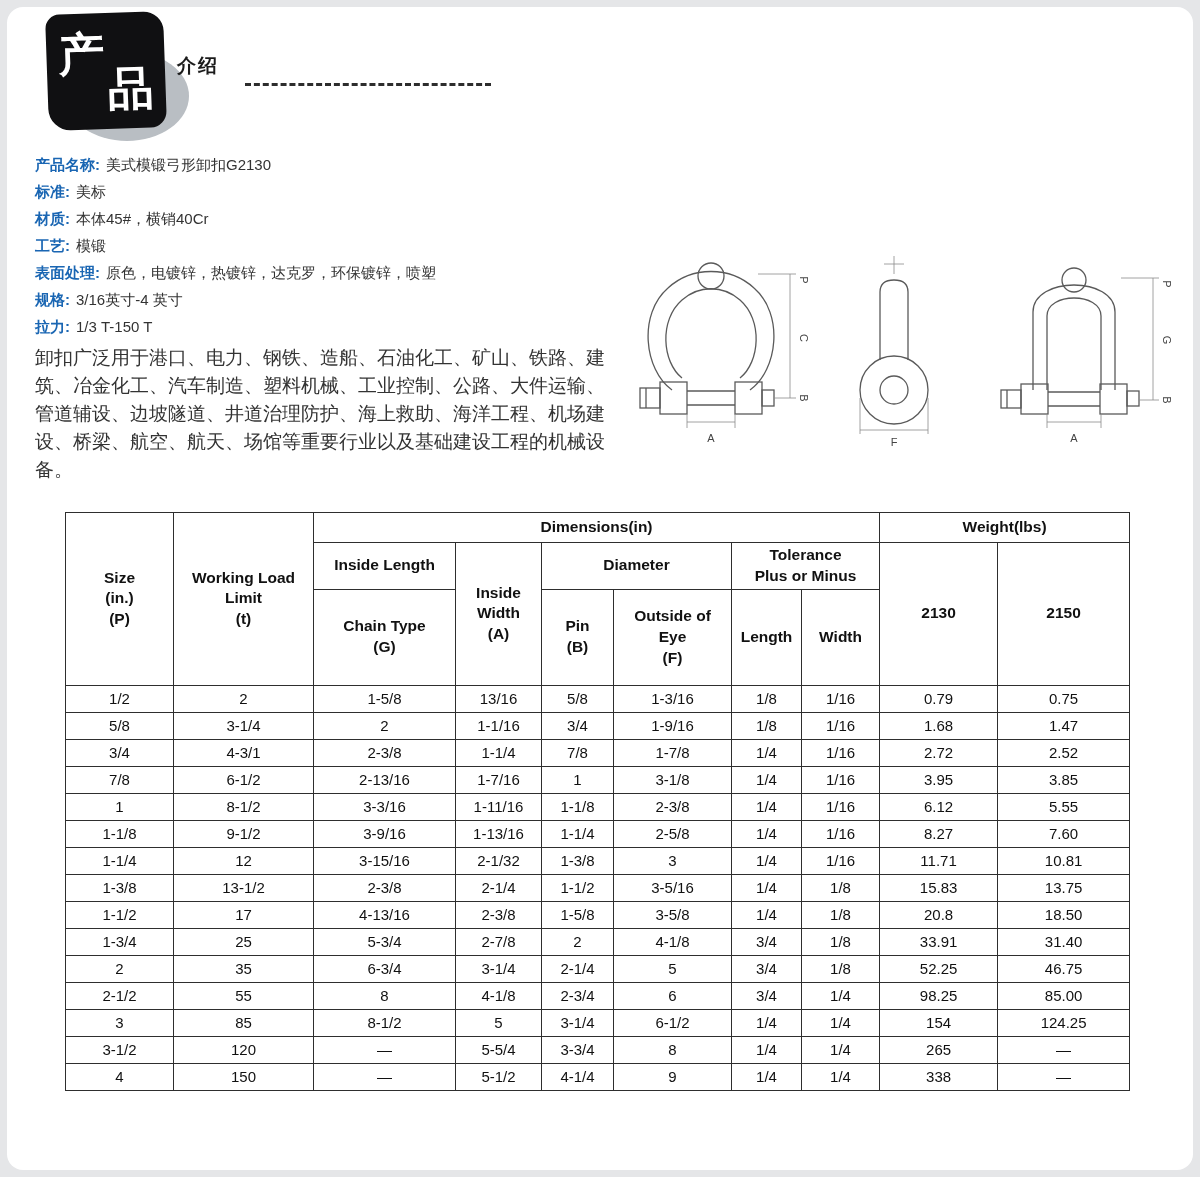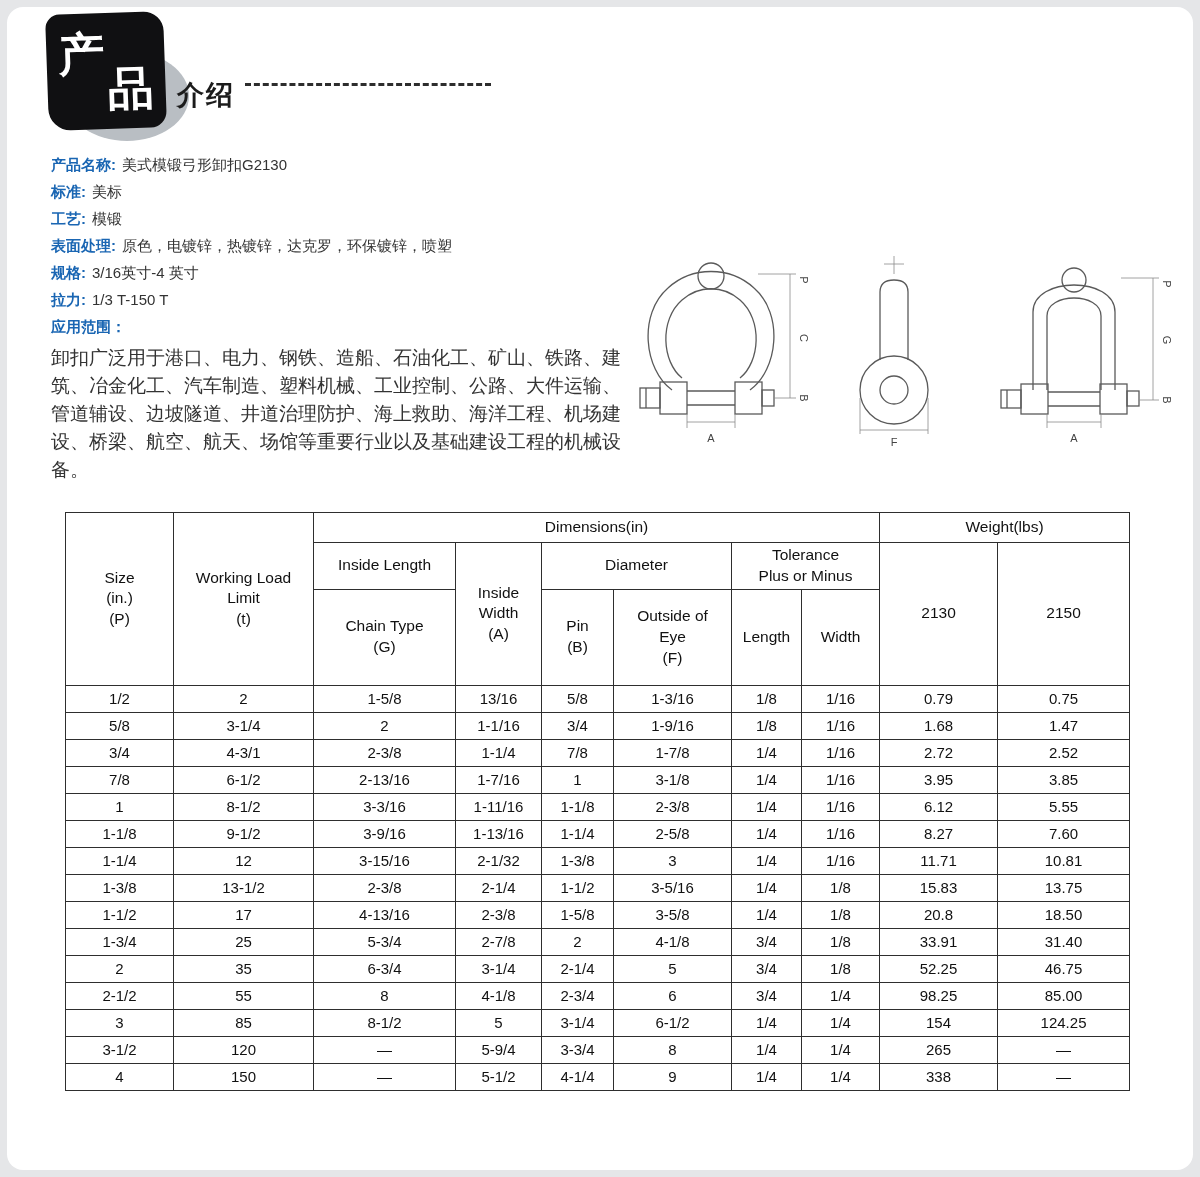--- a/index.html
+++ b/index.html
@@ -33,29 +33,29 @@
     border-radius: 14px 20px 16px 22px;
     transform: rotate(-2deg);
     display: flex; flex-direction: column; justify-content: center;
     padding: 8px 10px;
   }
   .logo-char { color: #fff; font-weight: bold; font-size: 46px; line-height: 1; }
   .logo-char-1 { align-self: flex-start; margin-left: 2px; }
   .logo-char-2 { align-self: flex-end; margin-top: -10px; margin-right: 2px; }
   .section-title {
     position: absolute; left: 170px; top: 46px;
-    font-size: 27px; font-weight: bold; color: #1b1b1b; letter-spacing: 2px; margin-top: 24px;
+    font-size: 19px; font-weight: bold; color: #1b1b1b; letter-spacing: 2px;
   }
   .dashed-line {
     position: absolute; left: 238px; top: 76px;
     width: 246px; border-top: 3px dashed #2d2d2d;
   }
 
   
-  .info-wrap { position: relative; padding-left: 44px; margin-top: 6px; }
+  .info-wrap { position: relative; padding-left: 28px; margin-top: 6px; }
   .field-line { font-size: 15px; line-height: 27px; }
   .field-label { color: #1a66b3; font-weight: bold; margin-right: 6px; }
   .field-value { color: #333; }
   .application-text {
     width: 574px; margin-top: 4px;
     font-size: 19px; line-height: 28px; color: #333;
   }
 
   
   .drawings {
@@ -72,21 +72,21 @@
     table-layout: fixed;
   }
   .spec-table th, .spec-table td {
     border: 1px solid #2e2e2e;
     text-align: center;
     vertical-align: middle;
     padding: 2px 3px;
     color: #111;
   }
   .spec-table th {
-    font-weight: 400;
+    font-weight: 700;
     font-size: 15.5px;
     white-space: pre-line;
     line-height: 1.35;
   }
   .spec-table td { font-size: 15px; height: 27px; }
   .hrow-1 th { height: 30px; }
   .hrow-2 th { height: 44px; }
   .hrow-3 th { height: 96px; }
 </style>
 </head>
@@ -105,33 +105,33 @@
   </div>
 
   <div class="info-wrap">
     <div class="field-line">
       <span class="field-label">产品名称:</span><span class="field-value">美式模锻弓形卸扣G2130</span>
     </div>
     <div class="field-line">
       <span class="field-label">标准:</span><span class="field-value">美标</span>
     </div>
     <div class="field-line">
+      <span class="field-label">材质:</span><span class="field-value">本体45#，横销40Cr</span>
+    </div>
+    <div class="field-line">
       <span class="field-label">工艺:</span><span class="field-value">模锻</span>
     </div>
     <div class="field-line">
       <span class="field-label">表面处理:</span><span class="field-value">原色，电镀锌，热镀锌，达克罗，环保镀锌，喷塑</span>
     </div>
     <div class="field-line">
       <span class="field-label">规格:</span><span class="field-value">3/16英寸-4 英寸</span>
     </div>
     <div class="field-line">
       <span class="field-label">拉力:</span><span class="field-value">1/3 T-150 T</span>
-    </div>
-    <div class="field-line">
-      <span class="field-label">应用范围：</span><span class="field-value"></span>
     </div>
     <div class="application-text">卸扣广泛用于港口、电力、钢铁、造船、石油化工、矿山、铁路、建筑、冶金化工、汽车制造、塑料机械、工业控制、公路、大件运输、管道辅设、边坡隧道、井道治理防护、海上救助、海洋工程、机场建设、桥梁、航空、航天、场馆等重要行业以及基础建设工程的机械设备。</div>
   </div>
 
   <div class="drawings">
 
     <svg class="drawing" width="190" height="200" viewBox="0 0 190 200">
       <g fill="none" stroke="#5a5a5a" stroke-width="1.3">
         <circle cx="93" cy="26" r="13"></circle>
         <path d="M54 140 C 26 120, 20 64, 50 38 C 74 16, 112 16, 136 38 C 166 64, 160 120, 132 140"></path>
@@ -410,21 +410,21 @@
           <td>6-1/2</td>
           <td>1/4</td>
           <td>1/4</td>
           <td>154</td>
           <td>124.25</td>
         </tr>
         <tr>
           <td>3-1/2</td>
           <td>120</td>
           <td>—</td>
-          <td>5-9/4</td>
+          <td>5-5/4</td>
           <td>3-3/4</td>
           <td>8</td>
           <td>1/4</td>
           <td>1/4</td>
           <td>265</td>
           <td>—</td>
         </tr>
         <tr>
           <td>4</td>
           <td>150</td>

